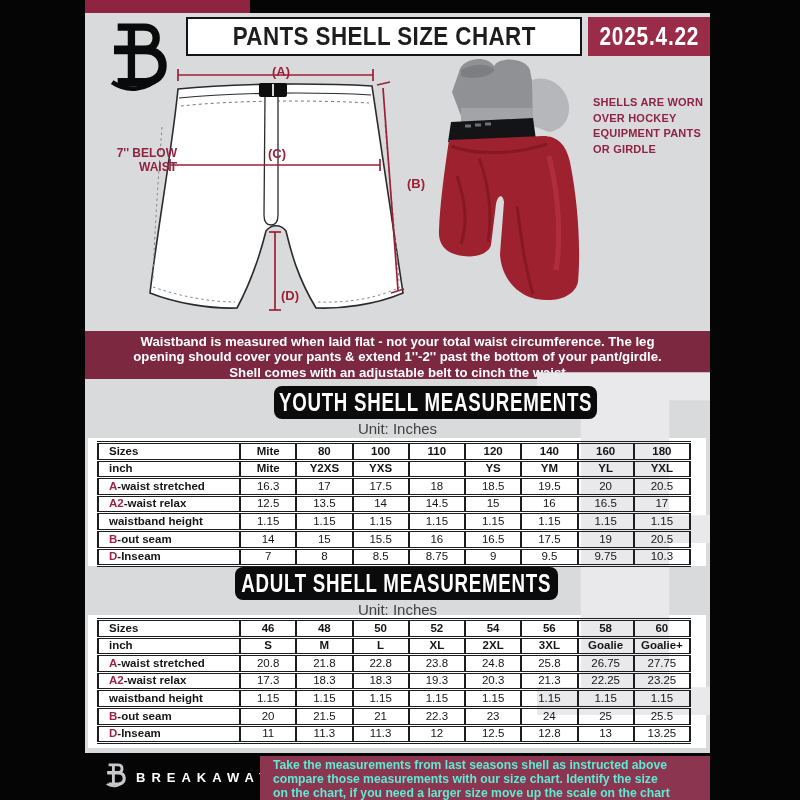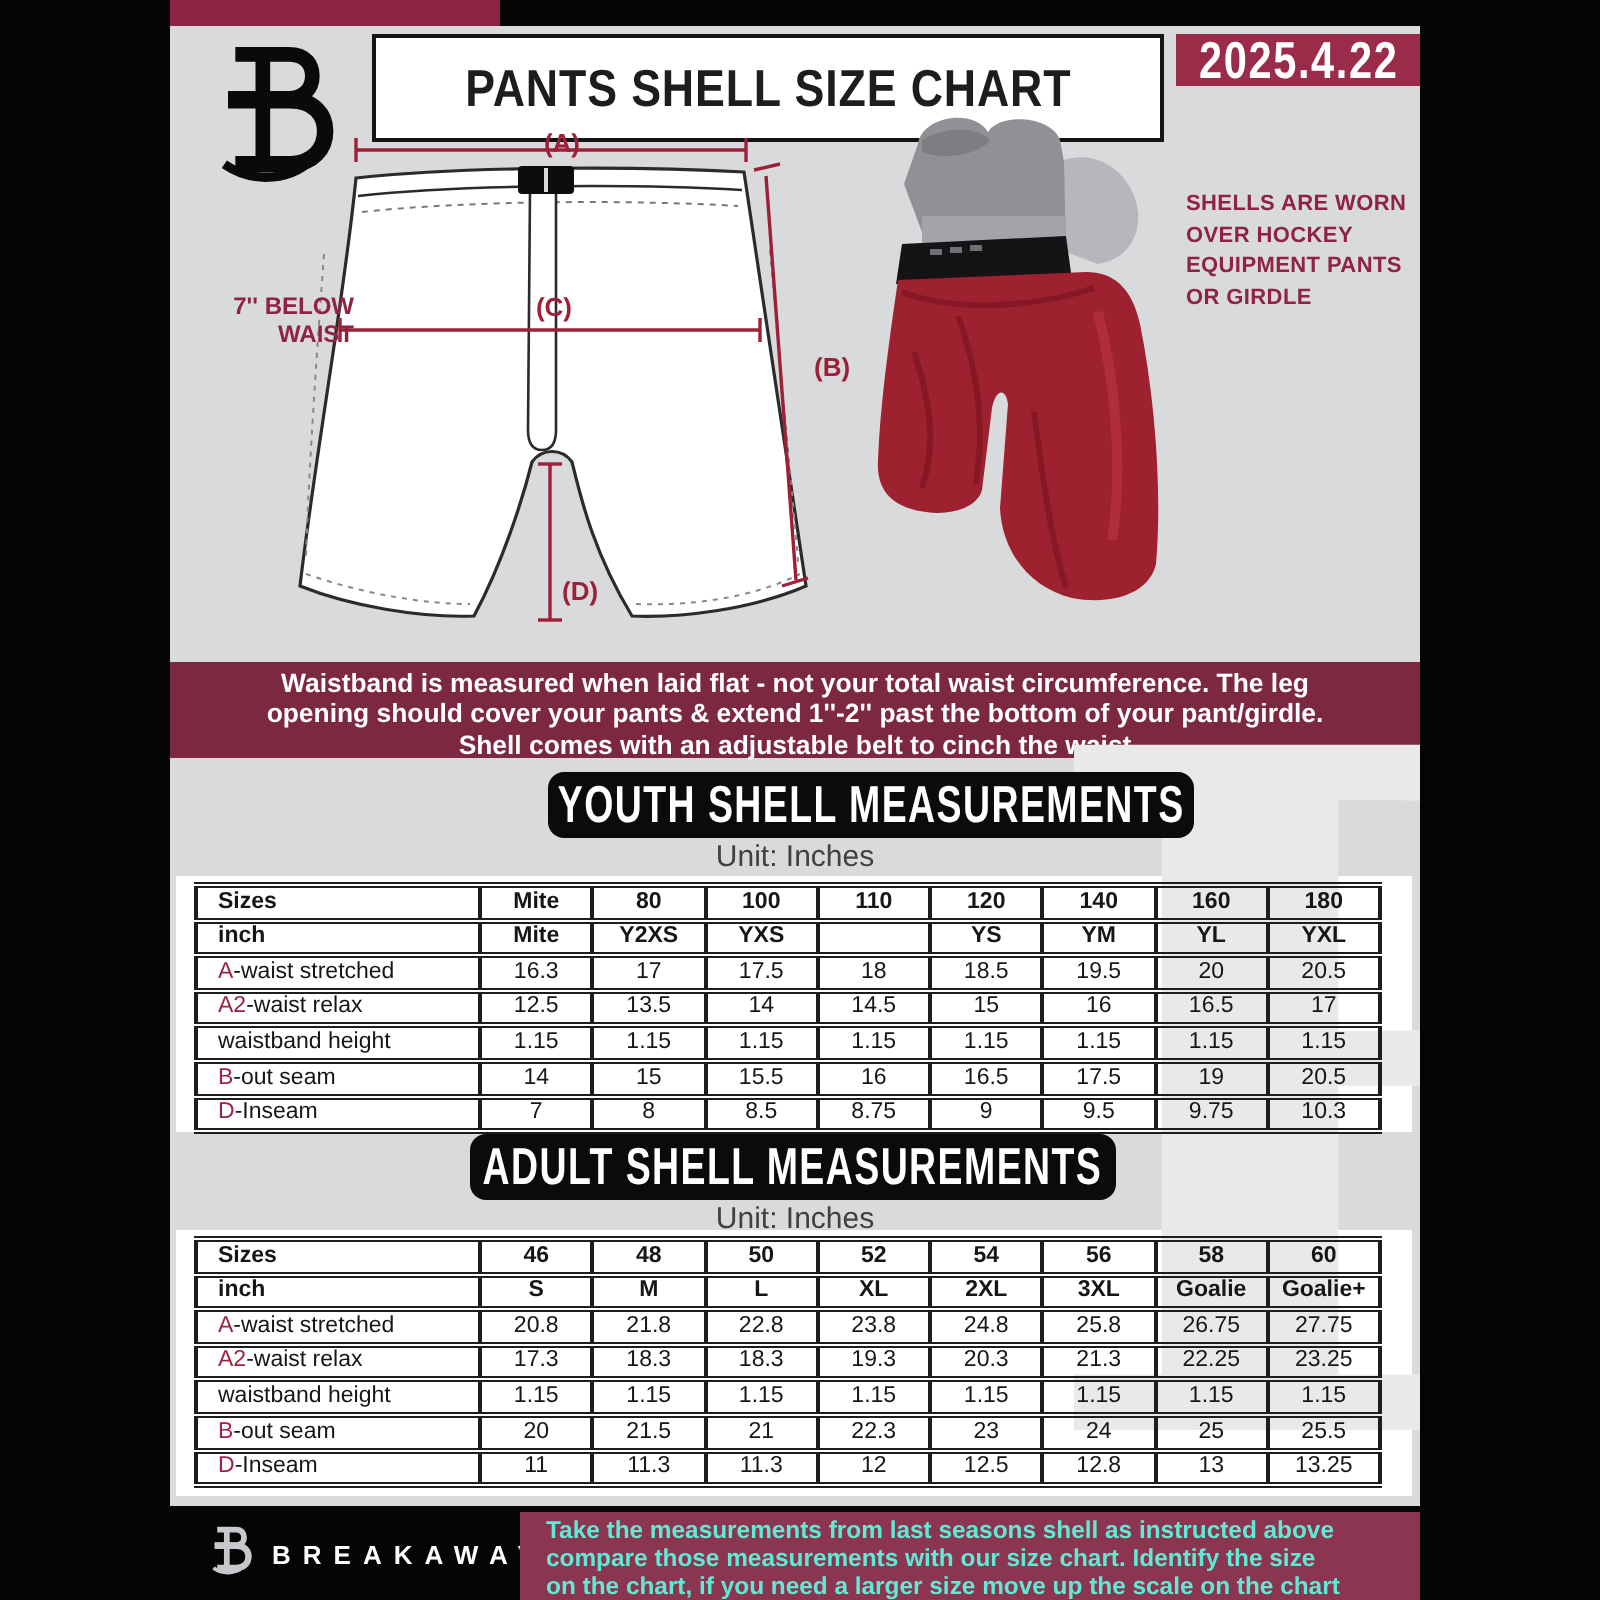--- a/index.html
+++ b/index.html
@@ -6,25 +6,25 @@
   #page{position:relative;width:800px;height:800px;background:#050505;overflow:hidden;
         font-family:"Liberation Sans",sans-serif;-webkit-font-smoothing:antialiased;}
   #content{position:absolute;left:85px;top:0;width:625px;height:800px;background:#d9dadc;overflow:hidden;}
   .abs{position:absolute;}
 
   
   .topbar-maroon{left:0;top:0;width:165px;height:13px;background:#8e2342;}
   .topbar-black{left:165px;top:0;width:460px;height:13px;background:#050505;}
 
   
-  .title-box{left:101px;top:17px;width:396px;height:54px;background:#ffffff;border:2px solid #141414;
+  .title-box{left:101px;top:17px;width:396px;height:39px;background:#ffffff;border:2px solid #141414;
              display:flex;align-items:center;justify-content:center;box-sizing:border-box;}
   .title-text{font-size:26px;font-weight:bold;color:#1d1d1d;white-space:nowrap;
               display:inline-block;transform:scaleX(.86);letter-spacing:.5px;}
-  .date-box{left:503px;top:17px;width:122px;height:26px;background:#9b2c49;
+  .date-box{left:503px;top:17px;width:122px;height:39px;background:#9b2c49;
             display:flex;align-items:center;justify-content:center;}
   .date-text{font-size:26px;font-weight:bold;color:#fff;display:inline-block;transform:scaleX(.8);letter-spacing:1px;}
 
   
   .anno{color:#9c2038;font-weight:bold;font-size:13px;}
   .waist-note{left:14px;top:146px;width:78px;text-align:right;color:#8e2342;
               font-weight:bold;font-size:12px;line-height:14px;}
 
   .photo-note{left:508px;top:95px;width:118px;color:#8e2342;font-weight:bold;
               font-size:11px;line-height:15.5px;letter-spacing:.2px;}
@@ -42,21 +42,21 @@
 
   
   .tbl-underlay{left:3px;width:618px;background:#ffffff;z-index:0;}
   .watermark{left:430px;top:320px;font-family:"DejaVu Serif",serif;font-weight:bold;font-size:470px;
              line-height:460px;color:#e9e9ec;z-index:1;user-select:none;}
   table.size{border-collapse:collapse;table-layout:fixed;width:592px;z-index:3;position:absolute;left:12px;
              font-size:11.5px;color:#161616;}
   table.size td{border-top:3px double #1d1d1d;border-bottom:3px double #1d1d1d;
                 border-left:2px solid #1d1d1d;border-right:2px solid #1d1d1d;
                 height:14.6px;padding:0;text-align:center;line-height:1;background:transparent;}
-  table.size td.lbl{text-align:left;padding-left:10px;font-weight:normal;}
+  table.size td.lbl{text-align:left;padding-left:10px;font-weight:bold;}
   table.size td.hdr{font-weight:bold;}
   table.size .pfx{color:#9c2440;}
 
   
   .footer-black{left:0;top:753px;width:625px;height:47px;background:#050505;z-index:3;}
   .footer-brand{position:absolute;left:18px;top:9px;display:flex;align-items:center;}
   .brand-text{color:#fdfdfd;font-weight:bold;font-size:13px;letter-spacing:6px;margin-left:9px;}
   .footer-maroon{position:absolute;left:175px;top:3px;width:450px;height:44px;background:#8c3550;
                  color:#5eead4;font-weight:bold;font-size:12.2px;line-height:14px;
                  padding:2px 0 0 13px;box-sizing:border-box;z-index:4;}

